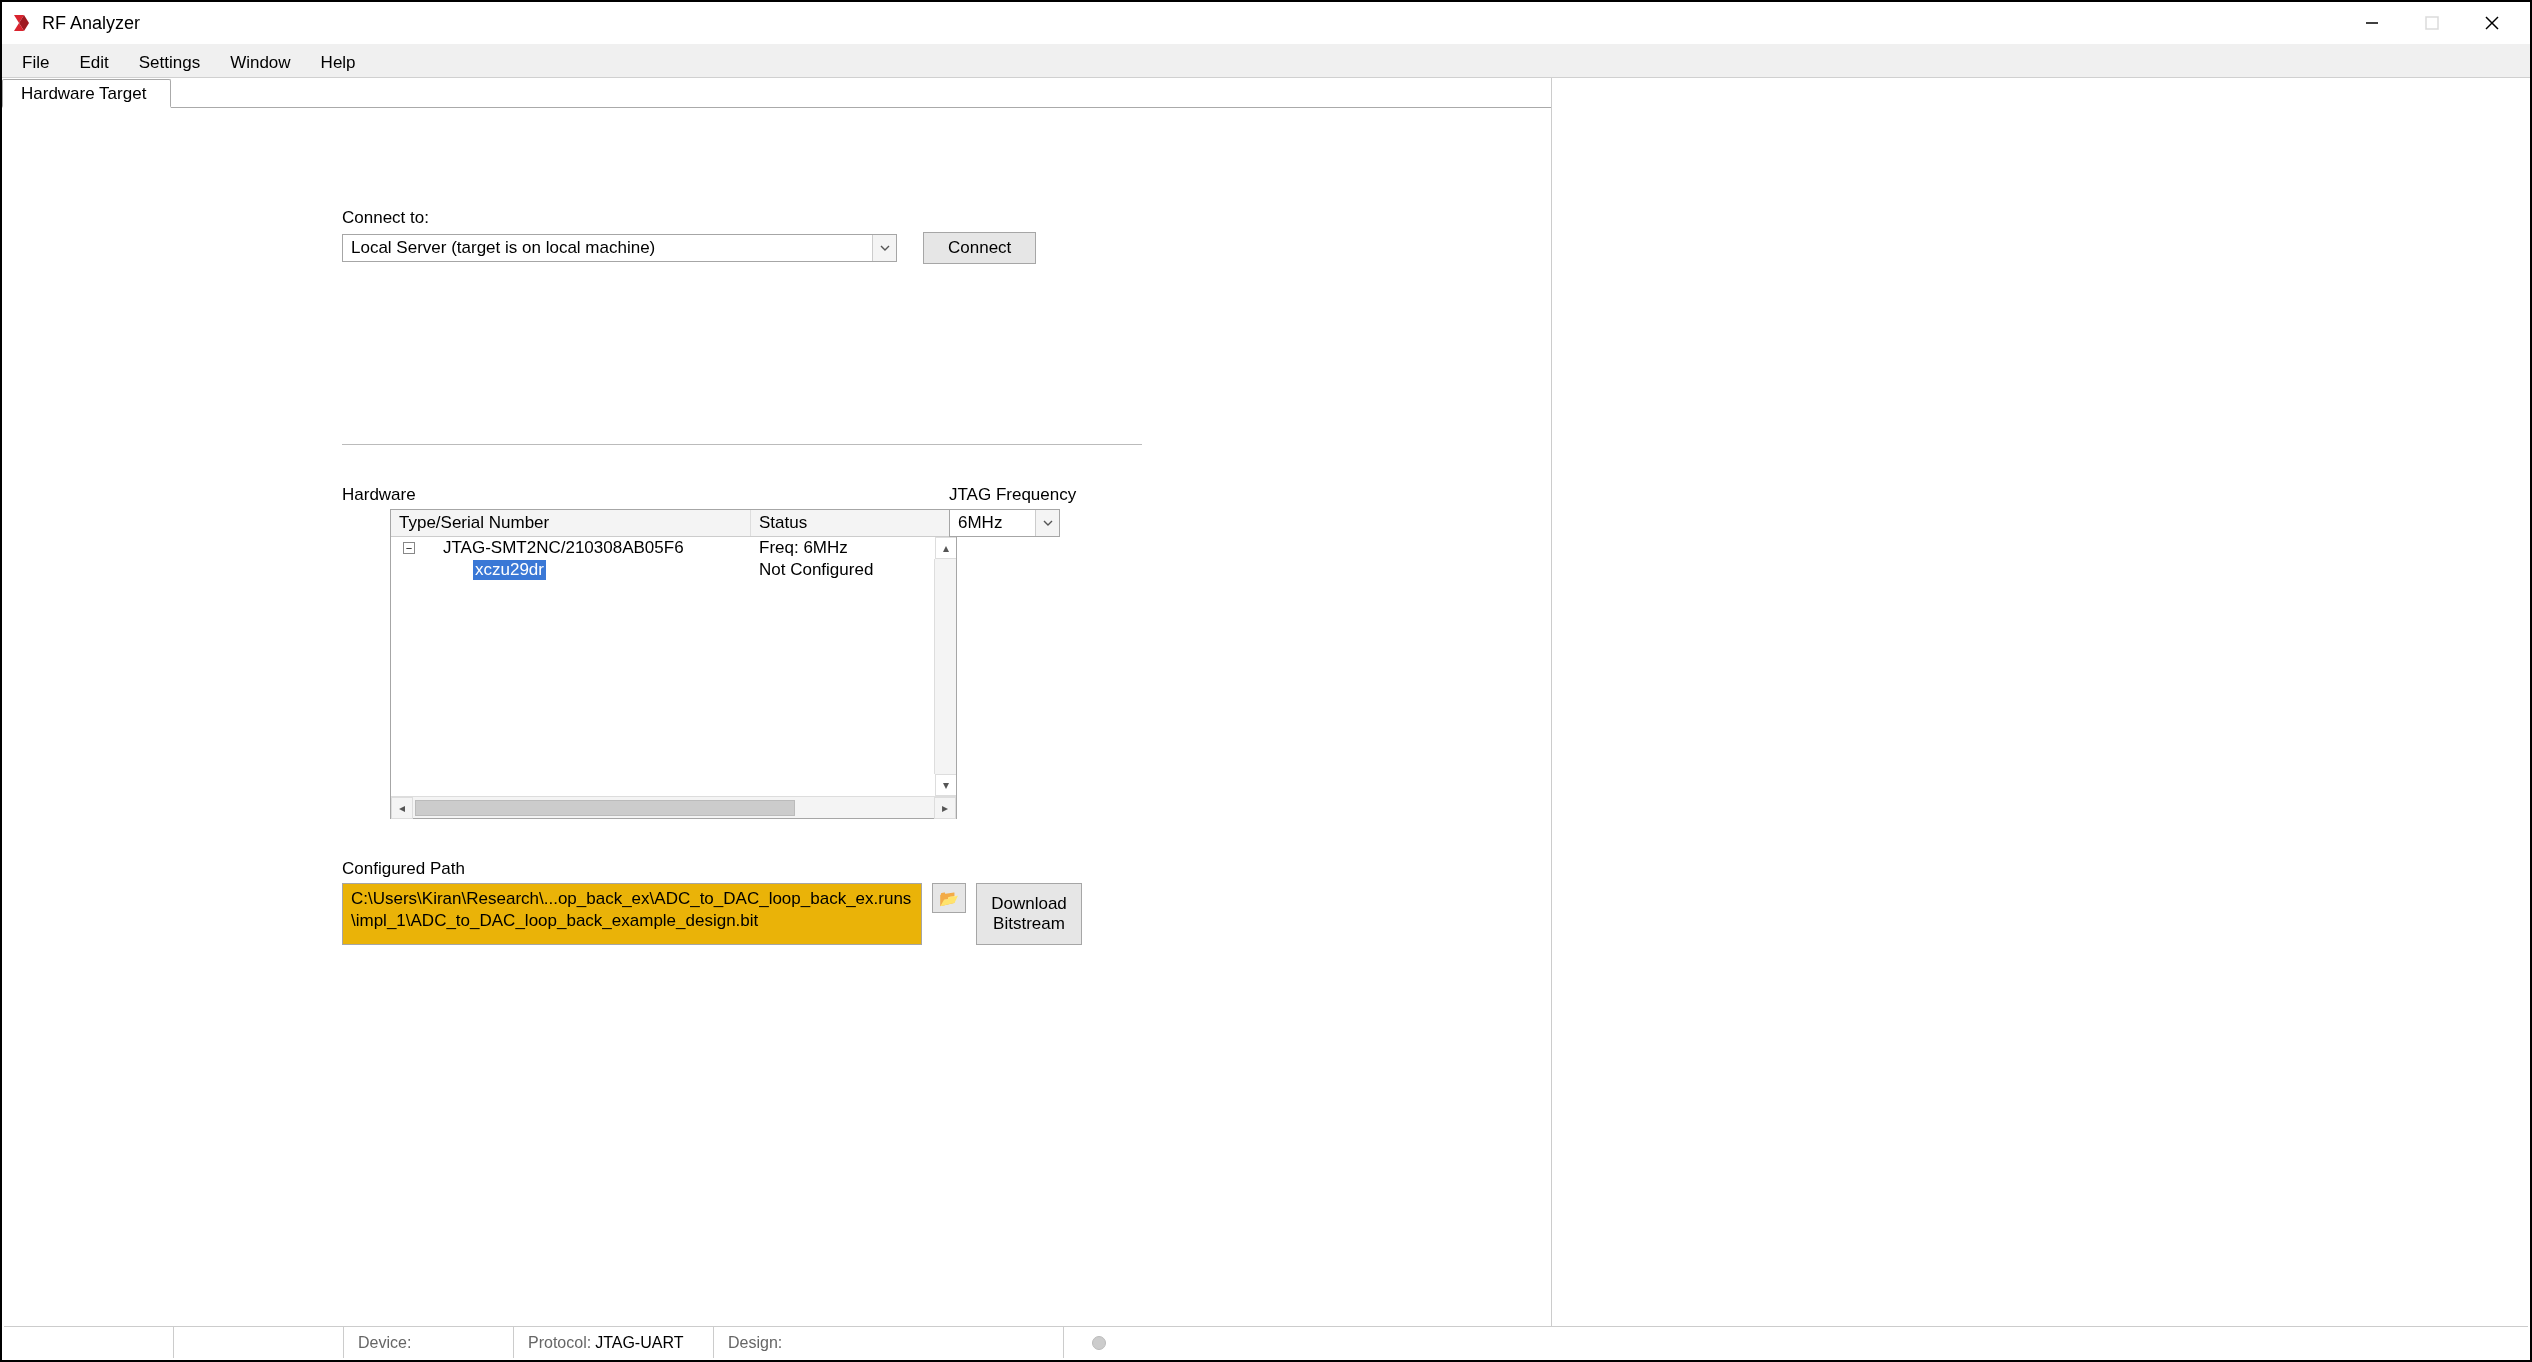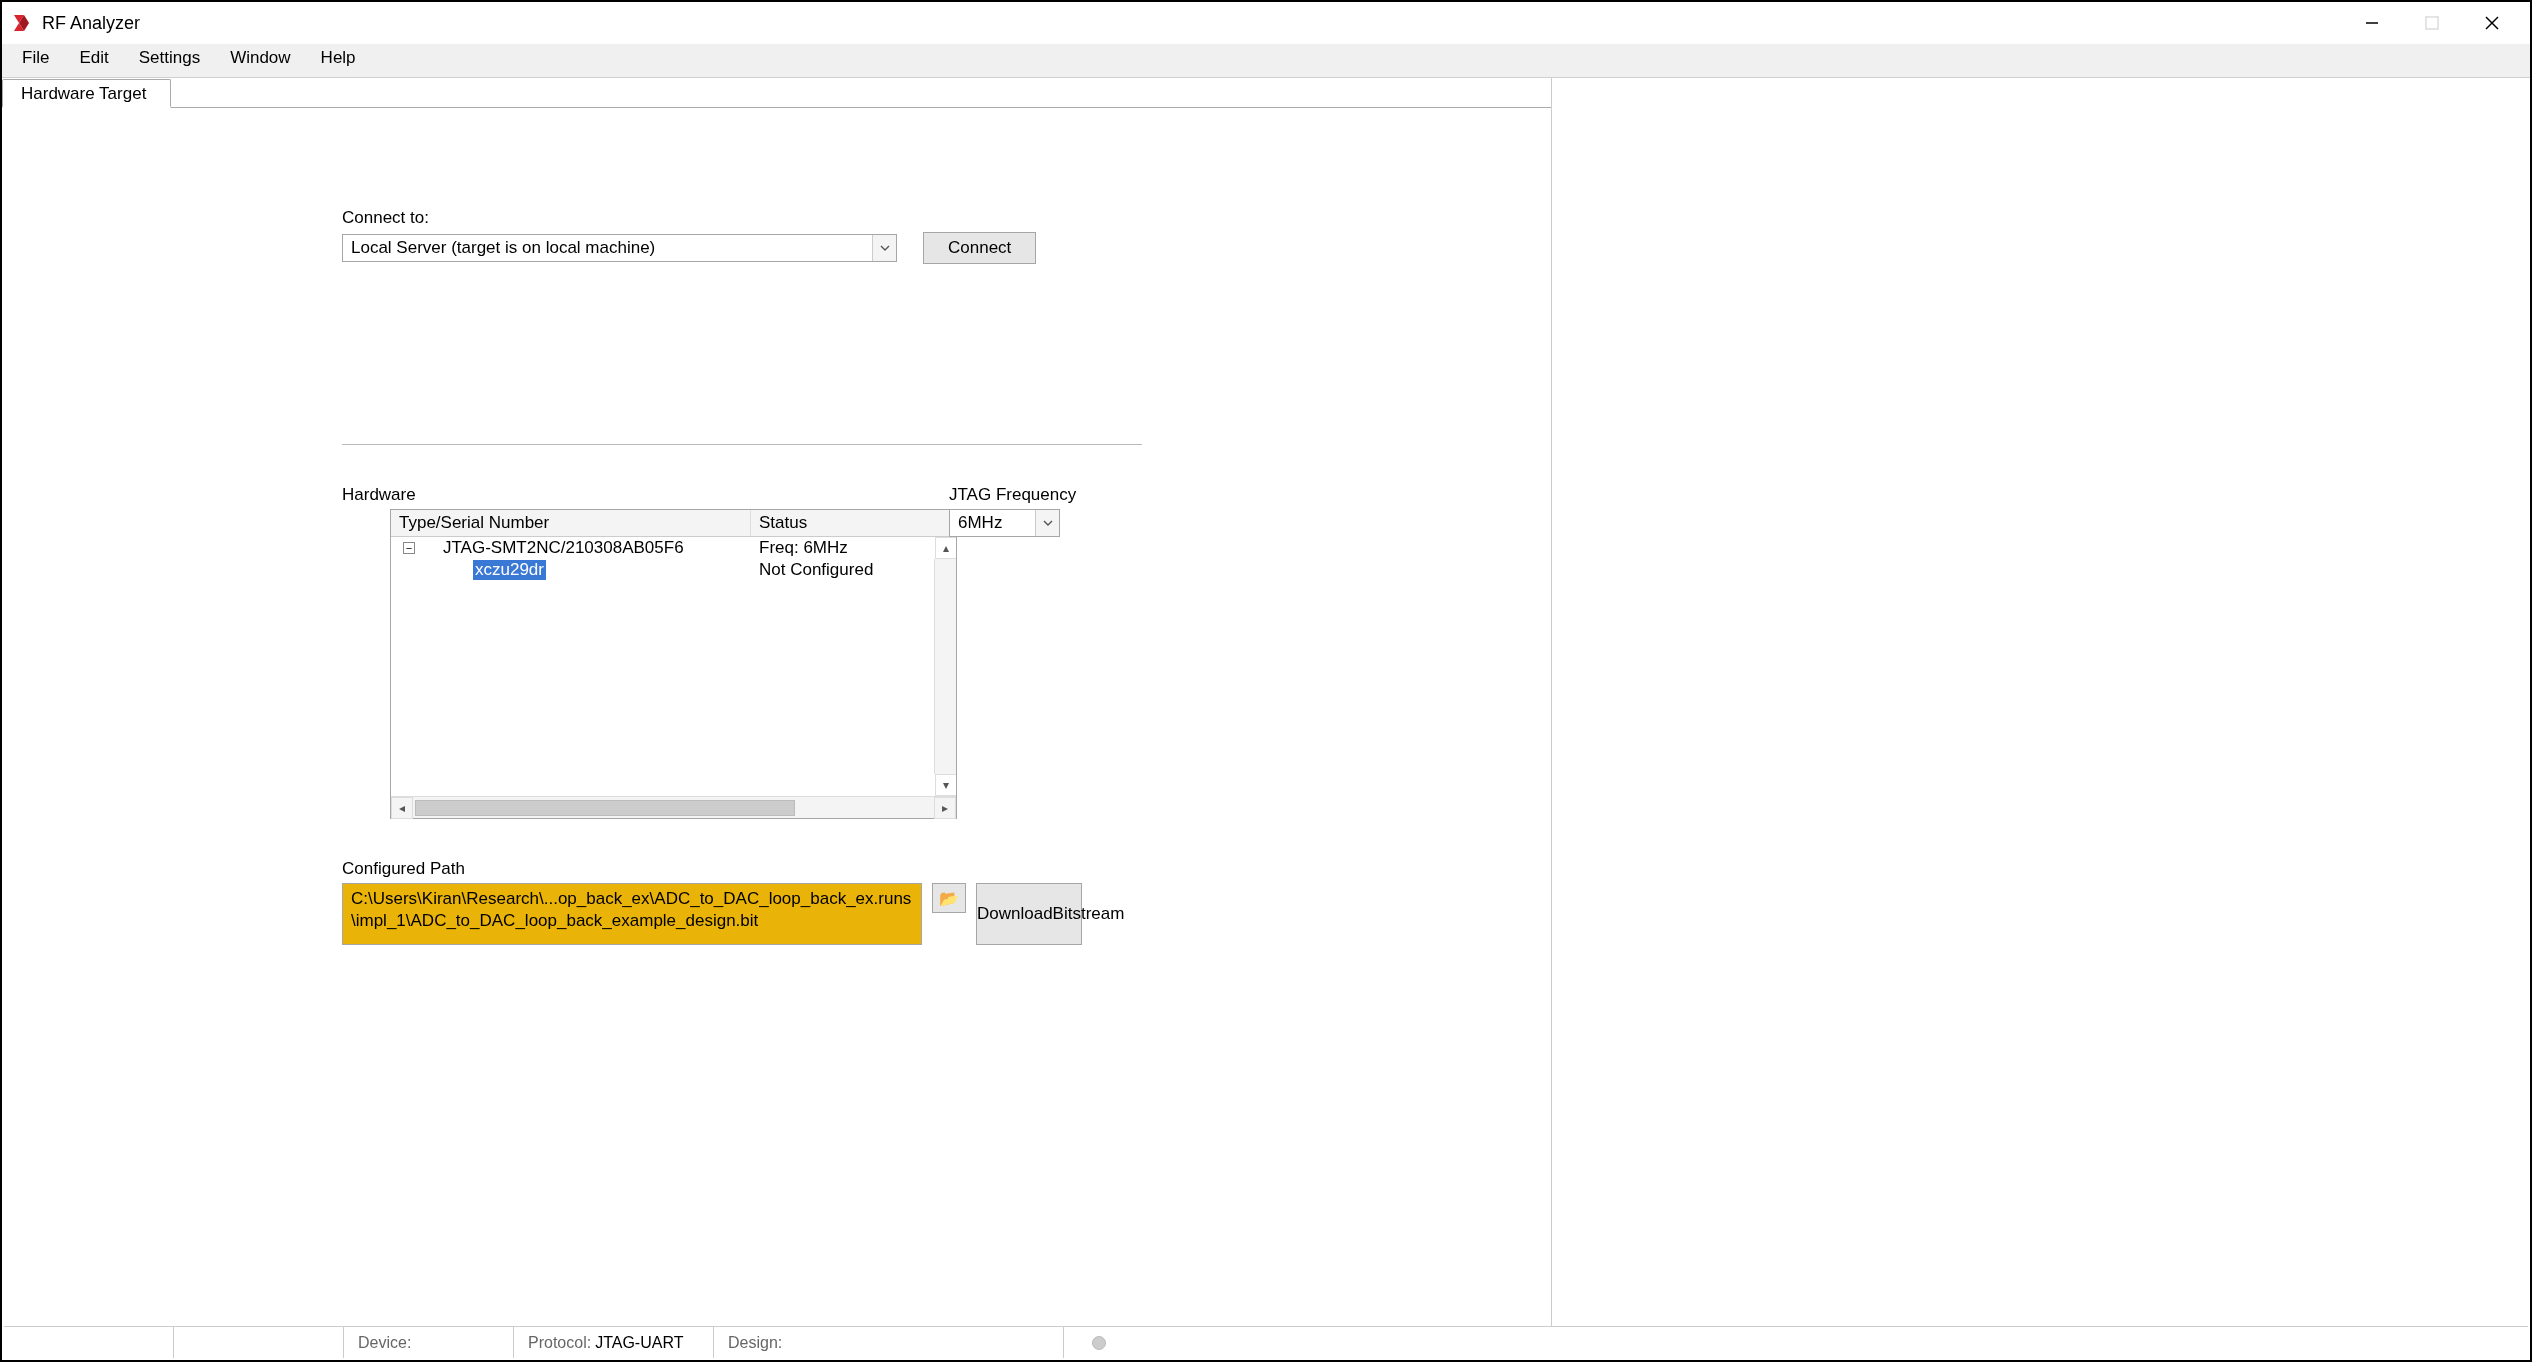--- a/index.html
+++ b/index.html
@@ -7,21 +7,21 @@
 
 
 .titlebar { height: 42px; display: flex; align-items: center; padding: 0 8px; background: #fff; }
 .titlebar .appicon { width: 24px; height: 24px; margin-right: 8px; }
 .titlebar .title { font-size: 18px; color: #000; }
 .titlebar .winctrls { margin-left: auto; display: flex; align-items: center; }
 .titlebar .winbtn { width: 60px; height: 42px; display: flex; align-items: center; justify-content: center; font-size: 16px; }
 .titlebar .winbtn.maxbtn { opacity: 0.3; }
 
 
-.menubar { height: 34px; background: #f0f0f0; border-bottom: 1px solid #d0d0d0; display: flex; align-items: flex-start; padding: 0 6px; gap: 2px; }
+.menubar { height: 34px; background: #f0f0f0; border-bottom: 1px solid #d0d0d0; display: flex; align-items: flex-end; padding: 0 6px; gap: 2px; }
 .menubar .menuitem { padding: 4px 14px; font-size: 17px; color: #000; }
 
 
 .main { display: flex; height: calc(100% - 42px - 34px - 32px); }
 .leftpane { width: 1550px; border-right: 1px solid #ccc; display: flex; flex-direction: column; }
 .rightpane { flex: 1; padding: 16px 40px; display: flex; flex-direction: column; align-items: center; }
 
 
 .tabstrip { height: 30px; border-bottom: 1px solid #aaa; display: flex; }
 .tab { padding: 4px 24px 4px 18px; border: 1px solid #aaa; border-bottom: 2px solid #fff; background: #fff; font-size: 17px; position: relative; top: 1px; border-radius: 2px 2px 0 0;}
@@ -64,21 +64,21 @@
 .hscroll .arrow.right { margin-left: auto; }
 .hscroll .thumb { height: 16px; background: #ccc; width: 380px; margin-left: 2px; border: 1px solid #bbb; }
 
 .jtagcol { }
 .jtag-select { width: 111px; height: 28px; }
 
 .bitsection { margin-top: 40px; }
 .bitrow { display: flex; gap: 10px; align-items: flex-start; }
 .bitpath { border: 1px solid #a6a6a6; background: #eab308; width: 580px; height: 62px; padding: 4px 8px; font-size: 17px; line-height: 1.3; word-break: break-all; }
 .browsebtn { width: 34px; height: 30px; border: 1px solid #a6a6a6; background: #e6e6e6; display: flex; align-items: center; justify-content: center; font-size: 16px; }
-.dlbtn { border: 1px solid #a6a6a6; background: #e6e6e6; width: 106px; height: 62px; display: flex; align-items: center; font-size: 17px; line-height: 1.2; text-align: center; }
+.dlbtn { border: 1px solid #a6a6a6; background: #e6e6e6; width: 106px; height: 62px; display: flex; flex-direction: column; align-items: center; justify-content: center; font-size: 17px; line-height: 1.2; text-align: center; }
 
 
 .logo { margin-top: 40px; margin-bottom: 20px; }
 .logotext { font-family: "Arial Black", Arial, sans-serif; font-weight: 900; font-size: 54px; letter-spacing: 2px; }
 .logodot { font-size: 26px; vertical-align: baseline; position: relative; bottom: 2px;}
 .graybar { width: 900px; height: 50px; background: #5e5e5e; border: 1px solid #444; border-radius: 4px;}
 
 
 .statusbar { position: absolute; left: 2px; right: 2px; bottom: 2px; height: 32px; border-top: 1px solid #ccc; display: flex; align-items: center; font-size: 16px; background:#fff;}
 .statusbar .cell { border-right: 1px solid #ccc; height: 100%; display: flex; align-items: center; padding: 0 14px; }

